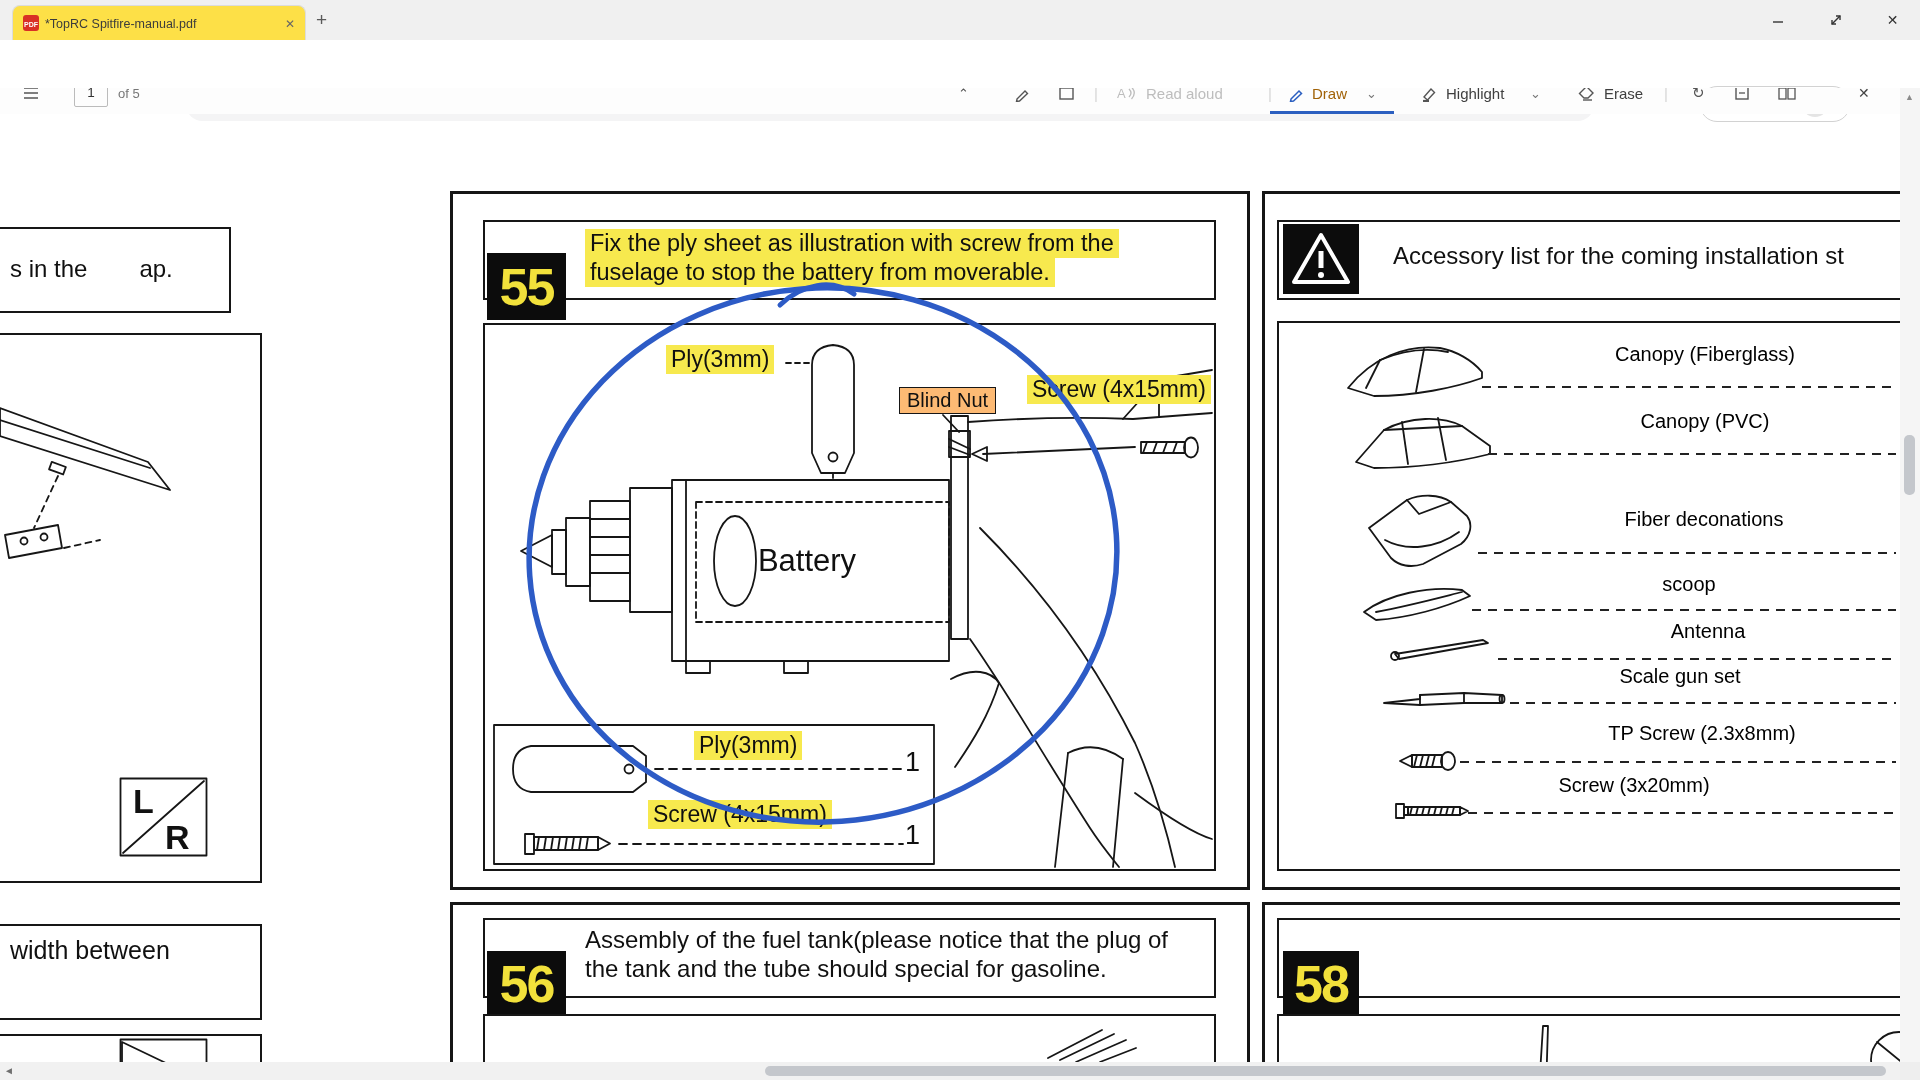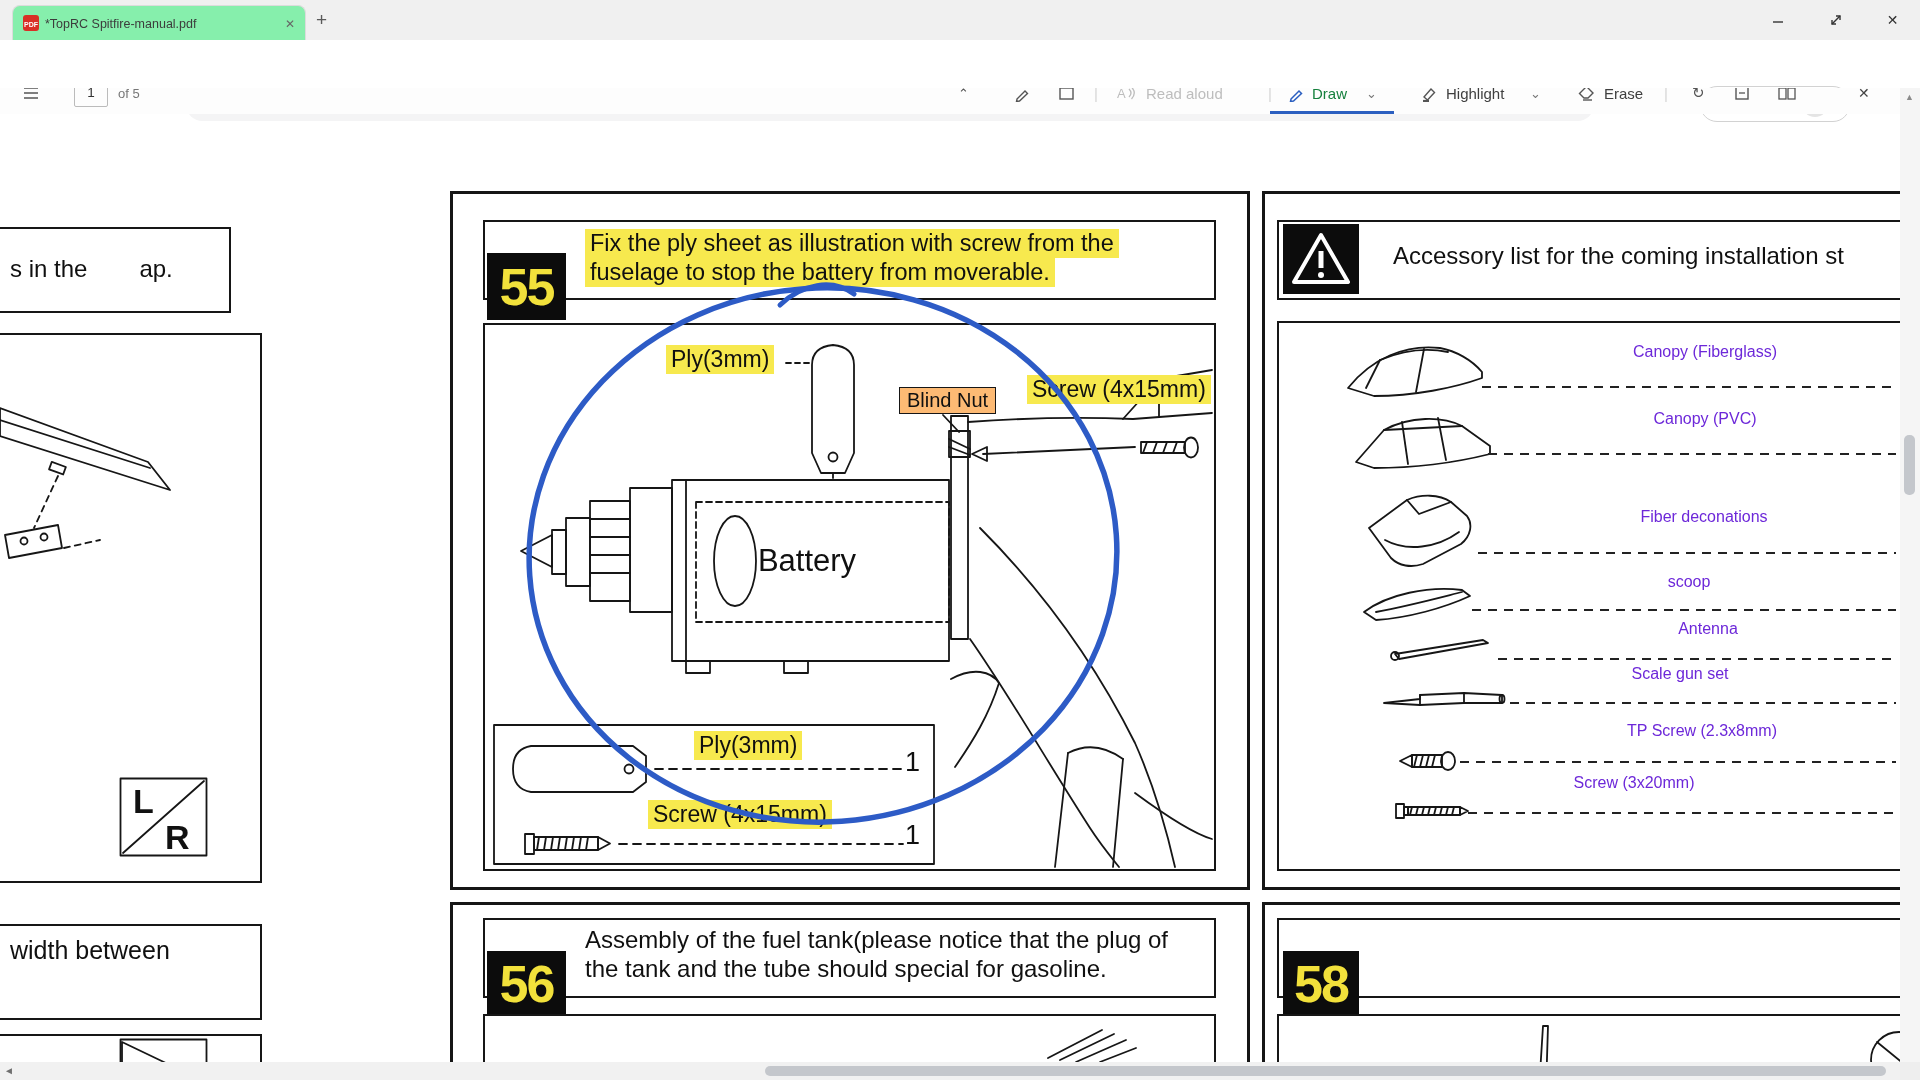--- a/index.html
+++ b/index.html
@@ -1,39 +1,39 @@
 <!DOCTYPE html>
 <html><head>
 <meta charset="utf-8">
 <style>
   html,body{margin:0;padding:0;background:#fff;}
   .screen{position:relative;width:1920px;height:1080px;overflow:hidden;background:#fff;font-family:"Liberation Sans",sans-serif;}
   .abs{position:absolute;}
   
   .titlebar{position:absolute;left:0;top:0;width:1920px;height:40px;background:#f0f0f0;}
-  .tab{position:absolute;left:12px;top:5px;width:292px;height:35px;background:#86efac;border:1px solid #dcdcdc;border-bottom:none;border-radius:8px 8px 0 0;display:flex;align-items:center;}
+  .tab{position:absolute;left:12px;top:5px;width:292px;height:35px;background:#fde047;border:1px solid #dcdcdc;border-bottom:none;border-radius:8px 8px 0 0;display:flex;align-items:center;}
   .tab-title{font-size:12.5px;color:#3c3c3c;white-space:nowrap;overflow:hidden;flex:1;margin-left:8px;}
   .tclose{font-size:12px;color:#666;margin:0 10px;cursor:default;}
   .winbtn{position:absolute;top:0;height:40px;display:flex;align-items:center;justify-content:center;color:#333;}
   .addr{position:absolute;left:0;top:40px;width:1920px;height:48px;background:#fff;border-bottom:1px solid #e3e3e3;}
   .navbtn{position:absolute;top:50px;width:30px;height:28px;font-size:19px;display:flex;align-items:center;justify-content:center;color:#4a4a4a;}
   .pill{position:absolute;left:186px;top:48px;width:1408px;height:33px;border-radius:17px;background:#f4f4f5;}
   .ptext{position:absolute;top:55px;font-size:15px;color:#3a3a3a;white-space:nowrap;}
   .profile{position:absolute;left:1700px;top:46px;width:148px;height:34px;border:1px solid #d2d2d2;border-radius:17px;background:#fff;display:flex;align-items:center;}
   
   .pdftb{position:absolute;left:0;top:88px;width:1900px;height:26px;overflow:hidden;background:#fdfdfd;}
   .tbi{position:absolute;top:-16px;height:42px;display:flex;align-items:center;font-size:15px;color:#3f3f3f;white-space:nowrap;}
   
   .bx{position:absolute;border:2px solid #161616;background:#fff;}
   .bx3{border-width:3px;}
   .doc{position:absolute;color:#101010;white-space:nowrap;}
   .hl{background:#f7e94e;padding:1px 5px;display:inline-block;}
   .stepnum{background:#0c0c0c;color:#f2e13b;font-weight:800;display:flex;align-items:center;justify-content:center;font-size:52px;letter-spacing:-2px;margin-top:28px;}
   .dash{position:absolute;height:2px;background:repeating-linear-gradient(90deg,#222 0 9px,transparent 9px 16px);}
-  .acc-label{position:absolute;transform:translateX(-50%);font-size:16px;color:#6d28d9;white-space:nowrap;}
+  .acc-label{position:absolute;transform:translateX(-50%);font-size:20px;color:#000000;white-space:nowrap;}
   svg.sk{position:absolute;overflow:visible;}
   .sk path,.sk line,.sk rect,.sk polygon,.sk circle,.sk ellipse,.sk polyline{stroke:#161616;fill:none;stroke-width:1.8;stroke-linecap:round;stroke-linejoin:round;}
   
   .vsb{position:absolute;left:1900px;top:88px;width:20px;height:974px;background:#f5f5f5;z-index:40;}
   .hsb{position:absolute;left:0;top:1062px;width:1900px;height:18px;background:#f1f1f1;z-index:40;}
   .thumb{position:absolute;background:#c4c7cc;border-radius:5px;}
   .corner{position:absolute;left:1900px;top:1062px;width:20px;height:18px;background:#eeeeee;z-index:41;}
 </style>
 </head>
 <body>
@@ -141,21 +141,21 @@
           <path d="M15.5 3 Q21 9 15.5 15" fill="none" stroke="#bdbdbd" stroke-width="1.3"></path>
         </svg>
       </div>
     <div class="tbi" style="left:1146px;color:#bdbdbd">Read aloud</div>
     <div class="tbi" style="left:1268px;color:#d5d5d5">|</div>
     <div class="tbi" style="left:1288px">
         <svg width="17" height="17">
           <path d="M3 14 L11 6 L13.5 8.5 L5.5 16 L2.5 16.5 Z" fill="none" stroke="#2b5fc0" stroke-width="1.5"></path>
         </svg>
       </div>
-    <div class="tbi" style="left:1312px;color:#15803d">Draw</div>
+    <div class="tbi" style="left:1312px;color:#a16207">Draw</div>
     <div class="tbi" style="left:1366px;font-size:13px;color:#777">⌄</div>
     <div class="tbi" style="left:1420px">
         <svg width="18" height="17">
           <path d="M4 12 L11 4 L14.5 7.5 L7.5 15 Z" fill="none" stroke="#555" stroke-width="1.4"></path>
           <line x1="3" y1="16" x2="9" y2="16" stroke="#555" stroke-width="2.2"></line>
         </svg>
       </div>
     <div class="tbi" style="left:1446px">Highlight</div>
     <div class="tbi" style="left:1530px;font-size:13px;color:#777">⌄</div>
     <div class="tbi" style="left:1578px">

